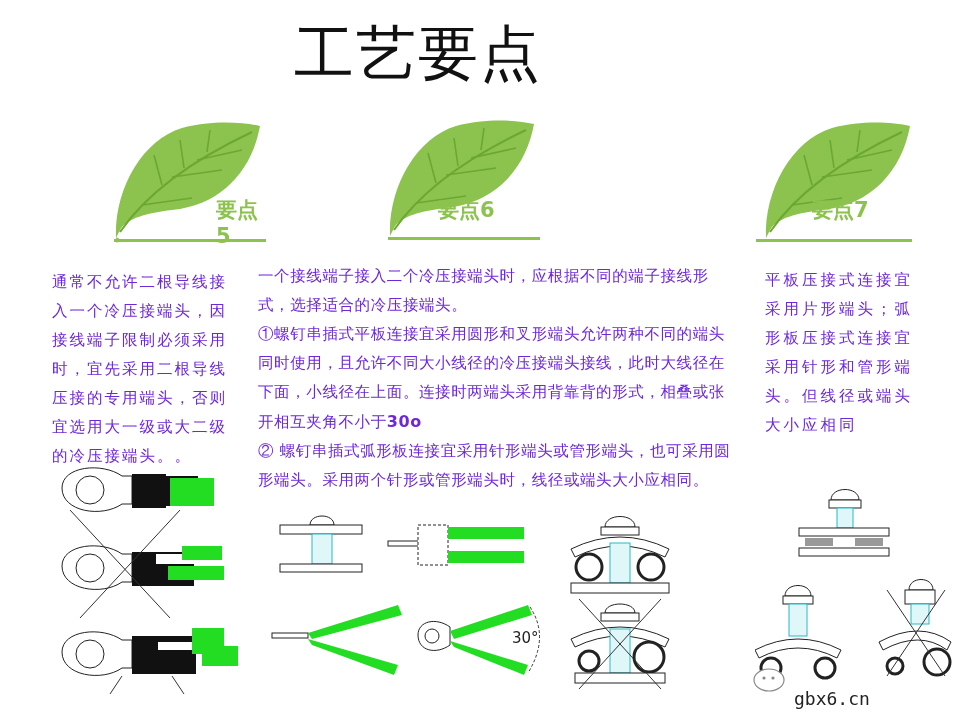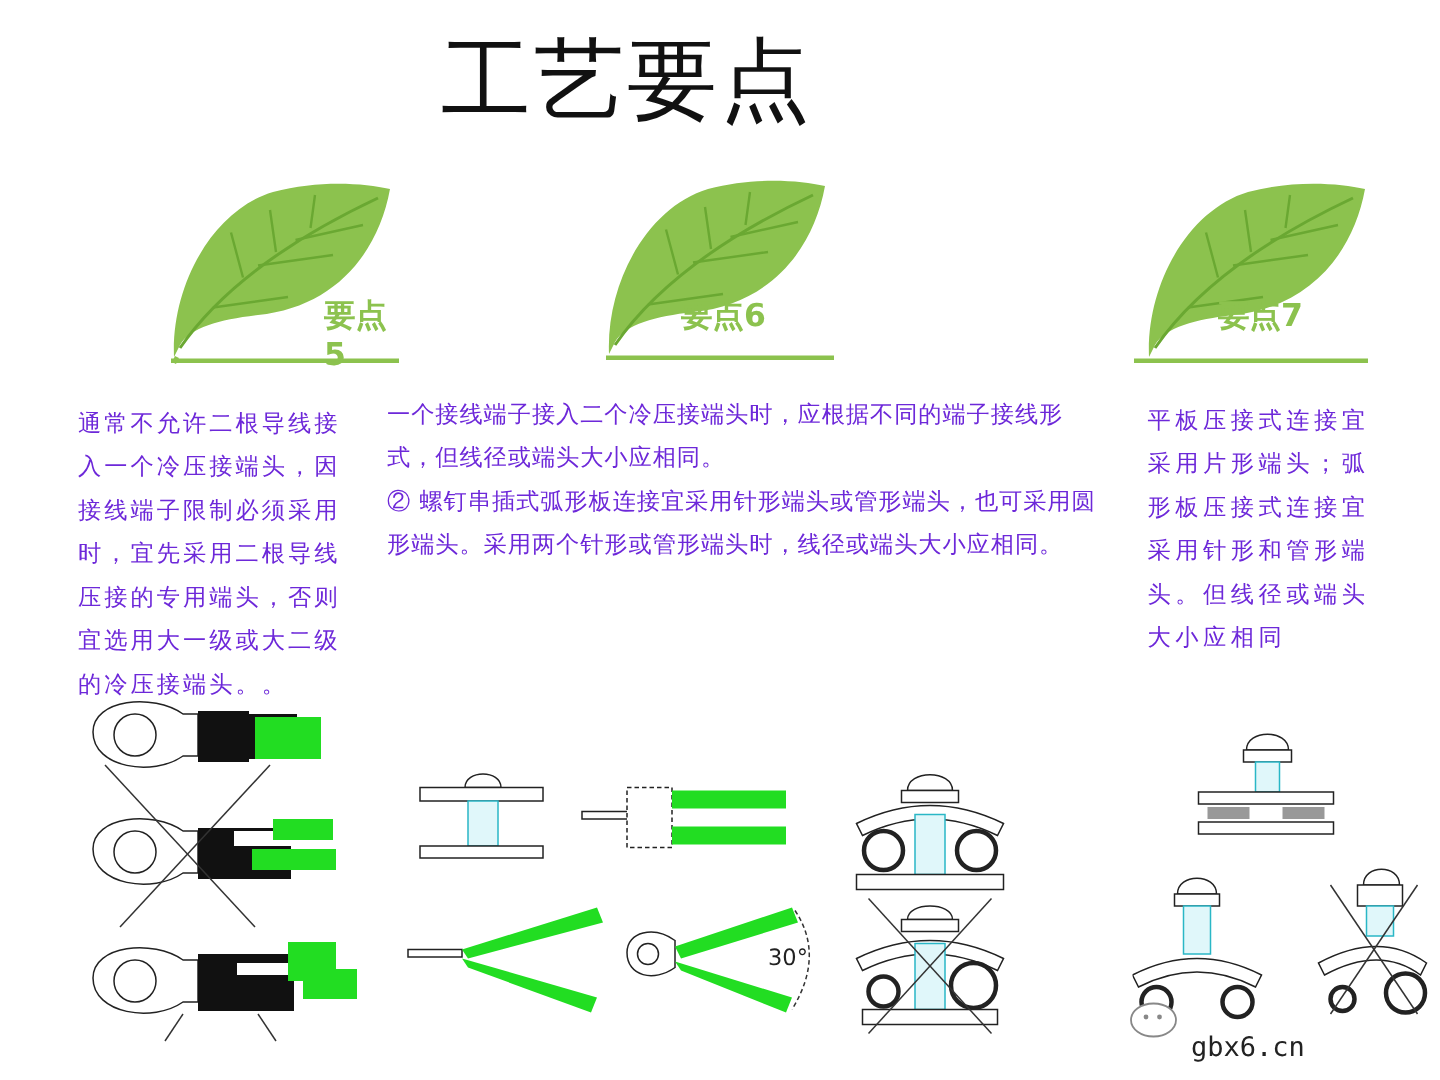--- a/index.html
+++ b/index.html
@@ -29,21 +29,21 @@
   <svg width="170" height="135">
     <path d="M14,128 C12,80 40,30 80,18 C110,10 140,12 158,16 C150,60 120,95 70,100 C45,103 25,108 18,120 Z" fill="#8cc24e"></path>
     <path d="M18,122 C40,90 80,55 150,22" stroke="#6aa832" stroke-width="2" fill="none"></path>
     <path d="M60,75 L52,45 M82,58 L78,30 M105,42 L108,20 M70,67 L120,60 M95,50 L140,40 M40,95 L90,88" stroke="#6aa832" stroke-width="1.6" fill="none"></path>
     <path d="M16,128 L14,132" stroke="#8cc24e" stroke-width="3"></path>
     <rect x="12" y="129" width="152" height="3" fill="#8cc24e"></rect>
   </svg>
   <div class="leaf-label" style="left:66px; top:86px;margin-left:48px;">要点5</div>
 </div>
 
-<div class="leaf-block" style="left:392px; top:108px;">
+<div class="leaf-block" style="left:376px; top:108px;">
   <svg width="170" height="135">
     <path d="M14,128 C12,80 40,30 80,18 C110,10 140,12 158,16 C150,60 120,95 70,100 C45,103 25,108 18,120 Z" fill="#8cc24e"></path>
     <path d="M18,122 C40,90 80,55 150,22" stroke="#6aa832" stroke-width="2" fill="none"></path>
     <path d="M60,75 L52,45 M82,58 L78,30 M105,42 L108,20 M70,67 L120,60 M95,50 L140,40 M40,95 L90,88" stroke="#6aa832" stroke-width="1.6" fill="none"></path>
     <rect x="12" y="129" width="152" height="3" fill="#8cc24e"></rect>
   </svg>
   <div class="leaf-label" style="left:62px; top:88px;">要点6</div>
 </div>
 
 <div class="leaf-block" style="left:752px; top:110px;">
@@ -54,21 +54,22 @@
     <rect x="4" y="129" width="156" height="3" fill="#8cc24e"></rect>
   </svg>
   <div class="leaf-label" style="left:60px; top:86px;">要点7</div>
 </div>
 
 <div class="text-block col1">
   <p>通常不允许二根导线接入一个冷压接端头，因接线端子限制必须采用时，宜先采用二根导线压接的专用端头，否则宜选用大一级或大二级的冷压接端头。。</p>
 </div>
 
 <div class="text-block col2">
-  <p>一个接线端子接入二个冷压接端头时，应根据不同的端子接线形式，但线径或端头大小应相同。</p>
+  <p>一个接线端子接入二个冷压接端头时，应根据不同的端子接线形式，选择适合的冷压接端头。</p>
+  <p><span>①螺钉串插式平板连接宜采用圆形和叉形端头允许两种不同的端头同时使用，且允许不同大小线径的冷压接端头接线，此时大线径在下面，小线径在上面。连接时两端头采用背靠背的形式，相叠或张开相互夹角不小于</span><span class="bold-num">30o</span></p>
   <p>② 螺钉串插式弧形板连接宜采用针形端头或管形端头，也可采用圆形端头。采用两个针形或管形端头时，线径或端头大小应相同。</p>
 </div>
 
 <div class="text-block col3">
   <p>平板压接式连接宜采用片形端头；弧形板压接式连接宜采用针形和管形端头。但线径或端头大小应相同</p>
 </div>
 
 <svg class="fig" style="left:52px; top:460px;" width="200" height="250">
 
   <g transform="translate(0,0)">

